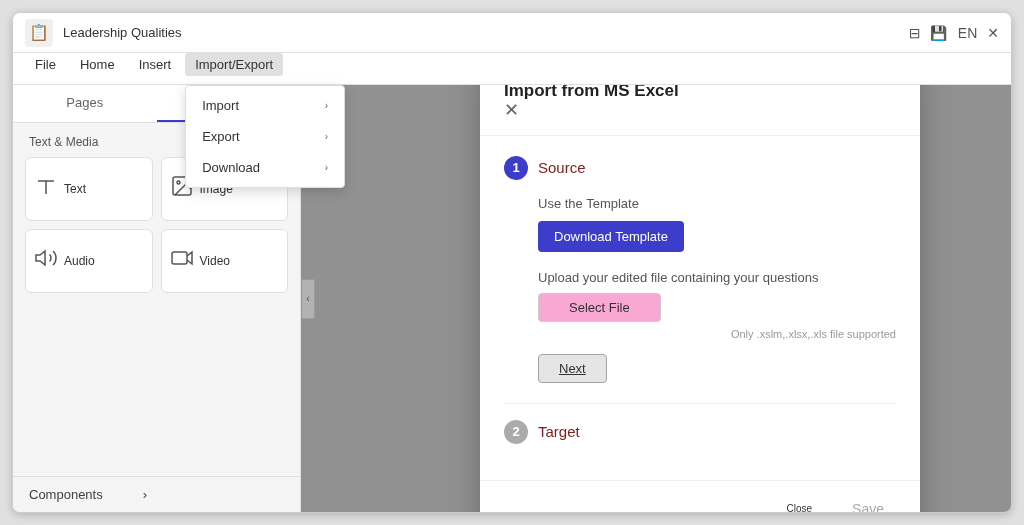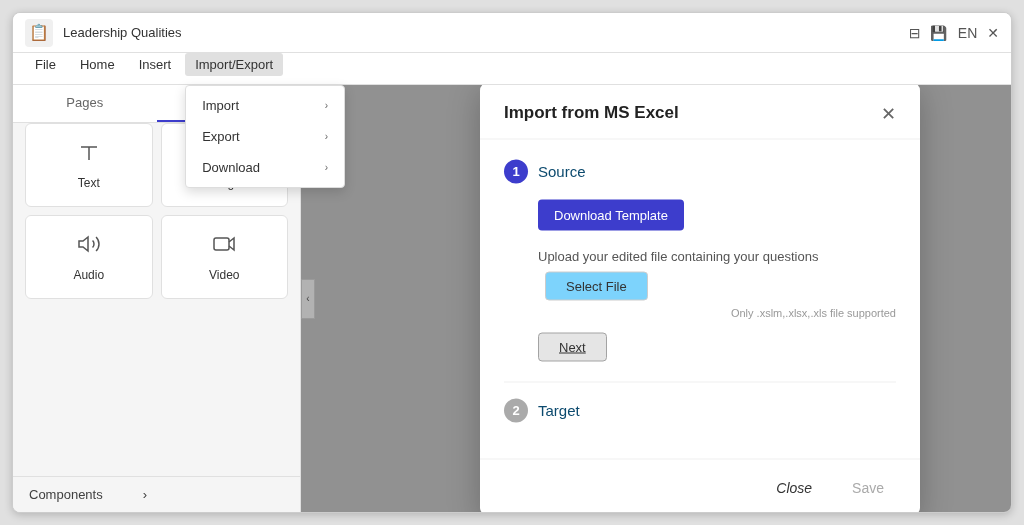--- a/index.html
+++ b/index.html
@@ -169,21 +169,21 @@
       padding: 0 12px 12px;
     }
     .sidebar-item-card {
       background: white;
       border: 1px solid #e0e0e0;
       border-radius: 6px;
       padding: 16px 8px;
       text-align: center;
       cursor: pointer;
       display: flex;
-      flex-direction: column;
+      flex-direction: row;
       align-items: center;
       gap: 6px;
     }
     .sidebar-item-icon {
       font-size: 22px;
       color: #555;
     }
     .sidebar-item-label {
       font-size: 12px;
       color: #333;
@@ -260,24 +260,25 @@
       transform: translate(-40%, -50%);
       background: white;
       border-radius: 8px;
       box-shadow: 0 8px 32px rgba(0,0,0,0.25);
       width: 440px;
       z-index: 200;
       overflow: hidden;
     }
     .modal-header {
       display: flex;
-      align-items: flex-end;
+      align-items: flex-start;
       justify-content: space-between;
       padding: 20px 24px 16px;
       border-bottom: 1px solid #f0f0f0;
+      flex-direction: column;
     }
     .modal-title {
       font-size: 17px;
       font-weight: 600;
       color: #222;
     }
     .modal-close {
       font-size: 18px;
       color: #666;
       cursor: pointer;
@@ -303,21 +304,21 @@
       justify-content: center;
       font-size: 13px;
       font-weight: 600;
       flex-shrink: 0;
     }
     .section-number.inactive {
       background: #aaa;
     }
     .section-label {
       font-size: 15px;
-      color: #0c4a6e;
+      color: #7f1d1d;
       font-weight: 500;
     }
     .section-content {
       padding-left: 34px;
       margin-bottom: 20px;
     }
     .use-template-label {
       font-size: 13px;
       color: #555;
       margin-bottom: 10px;
@@ -331,29 +332,28 @@
       font-size: 13px;
       cursor: pointer;
       margin-bottom: 18px;
     }
     .upload-label {
       font-size: 13px;
       color: #555;
       margin-bottom: 8px;
     }
     .btn-select-file {
-      background: #7dd3fc;
+      background: #f9a8d4;
       color: #333;
       border: 1px solid #ccc;
-      padding: 6px 20px;
+      padding: 6px 30px;
       border-radius: 4px;
       font-size: 13px;
       cursor: pointer;
       margin-bottom: 6px;
-      margin-left: 7px;
     }
     .file-note {
       font-size: 11px;
       color: #999;
       margin-bottom: 14px;
       text-align: right;
     }
     .btn-next {
       background: #e5e5e5;
       color: #333;
@@ -374,24 +374,23 @@
       align-items: center;
       justify-content: flex-end;
       padding: 14px 24px;
       border-top: 1px solid #f0f0f0;
       gap: 16px;
     }
     .btn-close {
       background: white;
       color: #333;
       border: none;
-      font-size: 14px;
+      font-size: 10px;
       cursor: pointer;
       padding: 6px 12px;
-      font-style: italic;
     }
     .btn-save {
       background: white;
       color: #aaa;
       border: none;
       font-size: 14px;
       cursor: default;
       padding: 6px 12px;
     }
 
@@ -442,20 +441,21 @@
     </div>
   </div>
 
   <div class="main-area">
 
     <div class="sidebar">
       <div class="sidebar-tabs">
         <div class="sidebar-tab">Pages</div>
         <div class="sidebar-tab active">Design</div>
       </div>
+      <div class="sidebar-section-title">Text &amp; Media</div>
       <div class="sidebar-grid">
         <div class="sidebar-item-card">
           <div class="sidebar-item-icon">
             <svg width="24" height="24" viewBox="0 0 24 24" fill="none" stroke="#555" stroke-width="1.5">
               <line x1="4" y1="7" x2="20" y2="7"></line>
               <line x1="12" y1="7" x2="12" y2="20"></line>
             </svg>
           </div>
           <div class="sidebar-item-label">Text</div>
         </div>
@@ -509,20 +509,21 @@
         </div>
 
         <div class="modal-body">
 
           <div class="section-header">
             <div class="section-number">1</div>
             <span class="section-label">Source</span>
           </div>
 
           <div class="section-content">
+            <div class="use-template-label">Use the Template</div>
             <button class="btn-download">Download Template</button>
             <div class="upload-label">Upload your edited file containing your questions</div>
             <button class="btn-select-file">Select File</button>
             <div class="file-note">Only .xslm,.xlsx,.xls file supported</div>
             <button class="btn-next">Next</button>
           </div>
 
           <div class="divider"></div>
 
           <div class="section-header">

